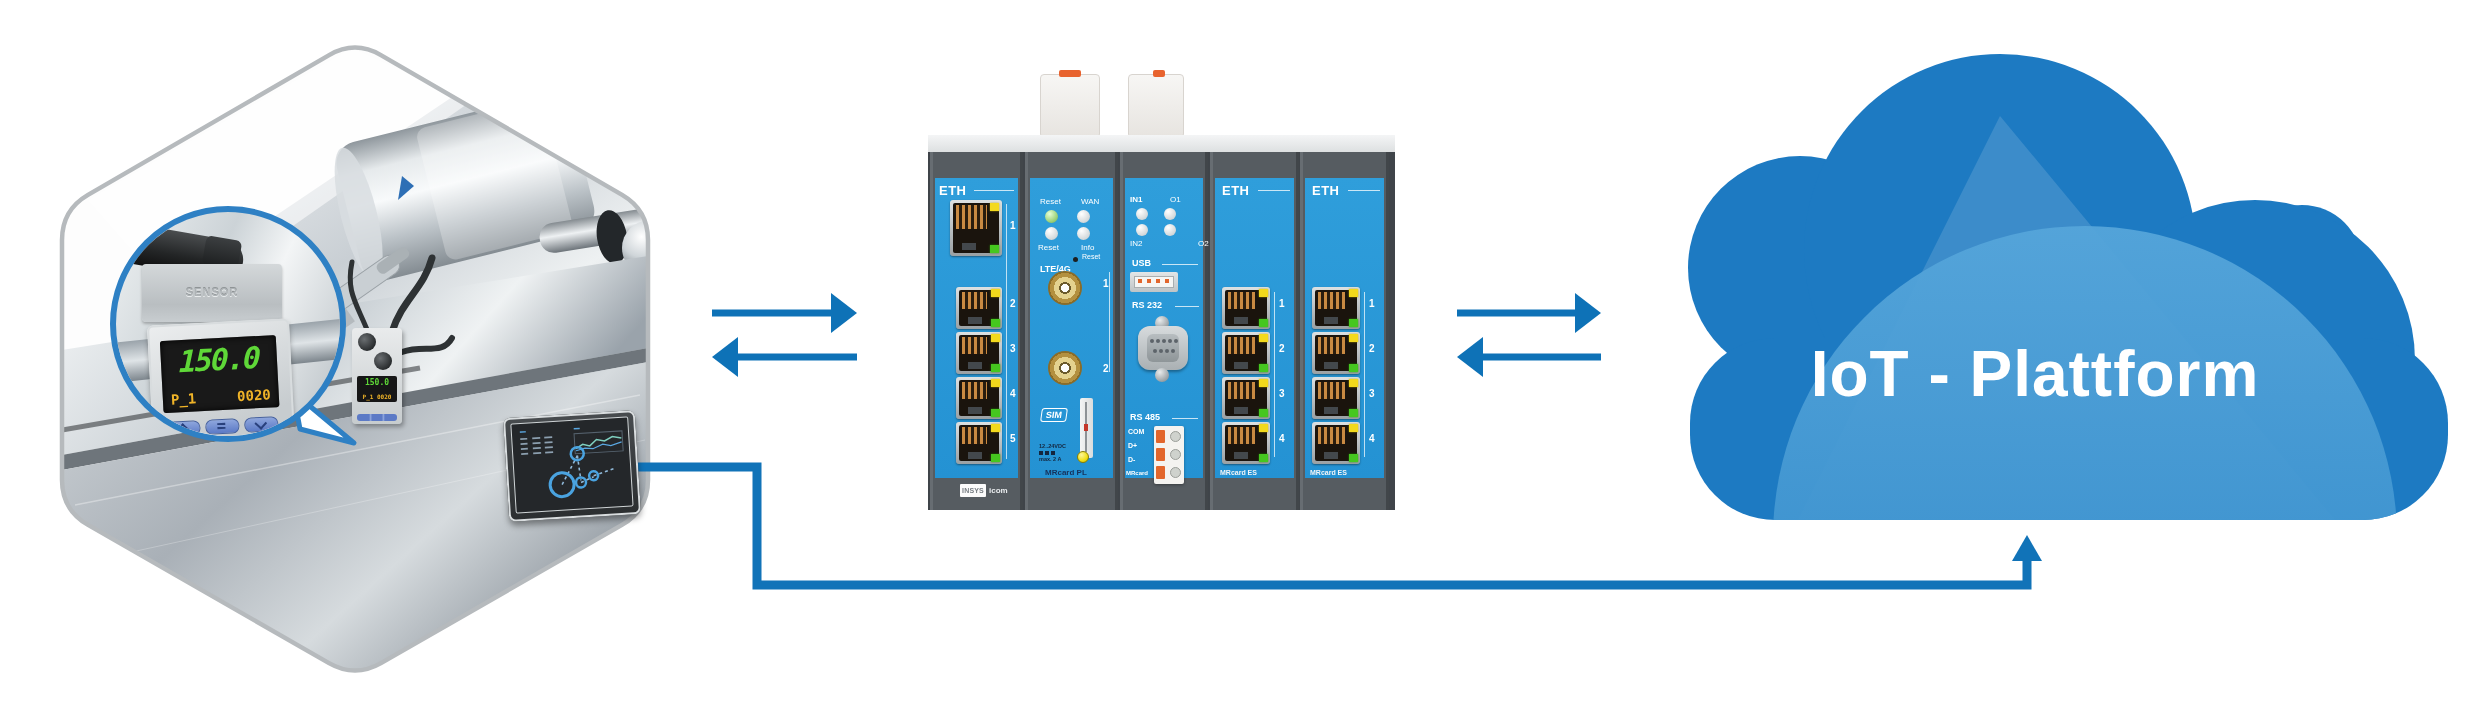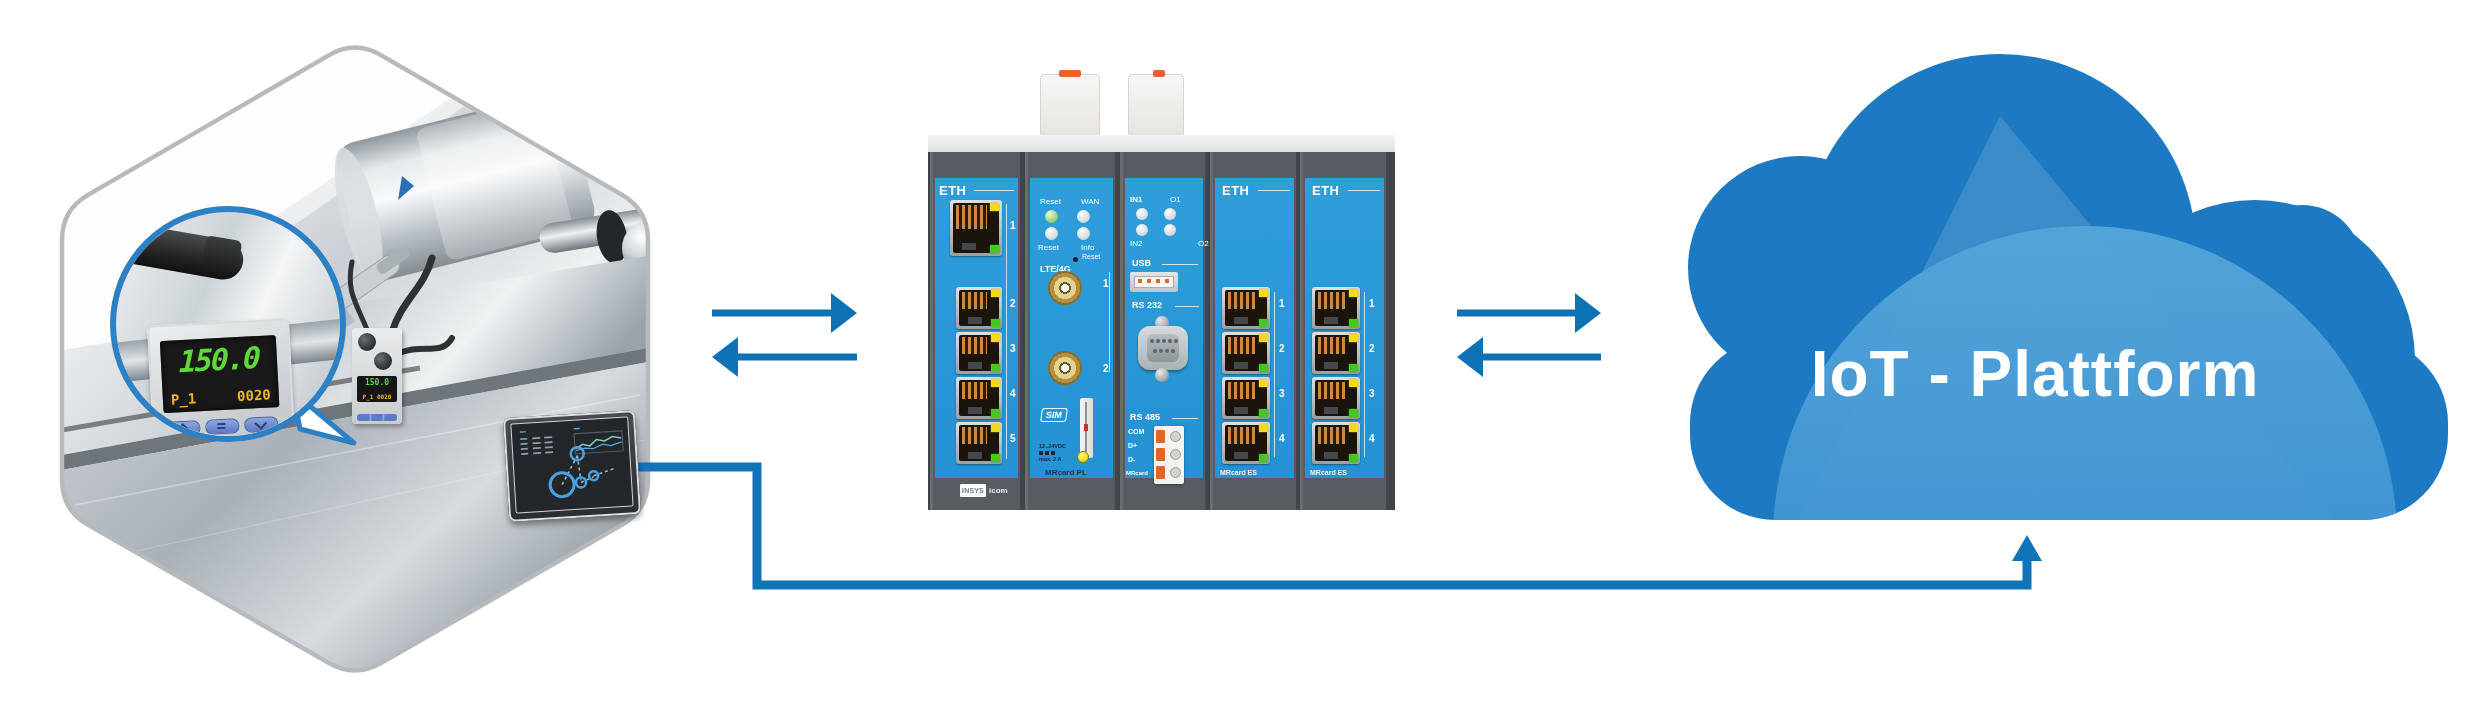--- a/index.html
+++ b/index.html
@@ -256,20 +256,23 @@
       <circle cx="2085" cy="538" r="312" fill="url(#gMound)" opacity=".95"></circle>
     </g>
     <text x="2035" y="396" text-anchor="middle" class="cloud-text">IoT - Plattform</text>
   </g>
 </svg>
 
 <div id="callout">
   <div class="metal-band"></div>
   <div class="cable"></div>
   <div class="cable-nut"></div>
+  <div class="sensor-block">
+    <div class="sensor-tag">SENSOR</div>
+  </div>
   <div class="disp">
     <div class="screen">
       <div class="seg-main">150.0</div>
       <div class="seg-sub">
         <span>P_1</span>
         <span>0020</span>
       </div>
     </div>
     <div class="btn-row">
       <div class="pill">

